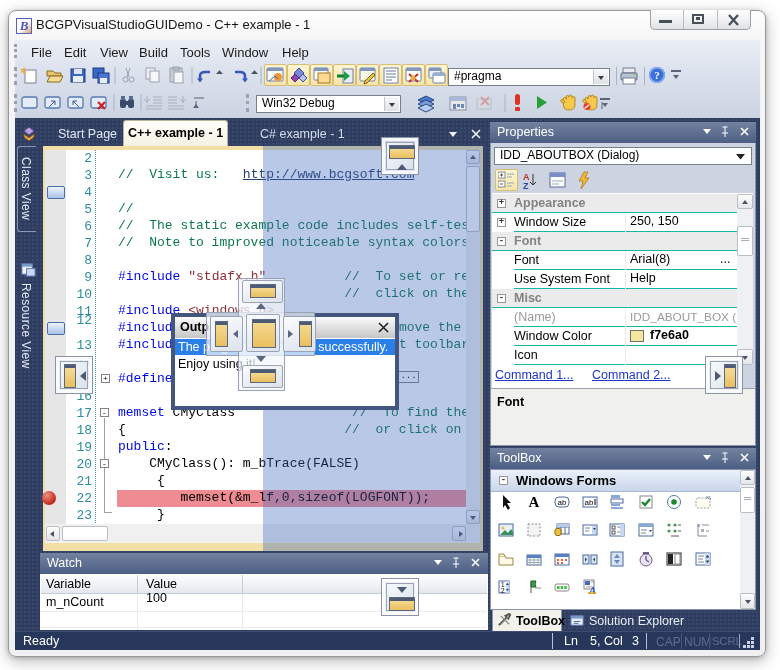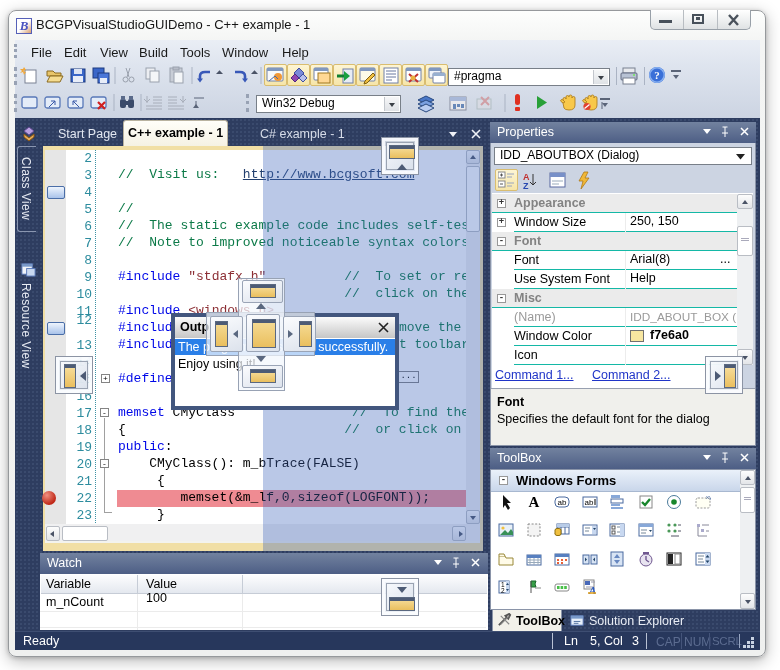--- a/index.html
+++ b/index.html
@@ -460,21 +460,20 @@
     <div style="margin:11px 3px;border-top:1px solid #aab;border-bottom:1px solid #aab;height:3px"></div>
   </div>
 <div class="a sbtn" style="left:737px;top:349px;width:16px;height:16px">
     <div class="arr" style="margin:6px auto 0;border-top:4px solid #4a5366;border-bottom:none"></div>
   </div>
 <div class="a" style="left:492px;top:365px;width:245px;height:23px;background:#fff"></div>
 <div class="a" style="left:495px;top:368px;font-size:12.5px;color:#2035c8;text-decoration:underline">Command 1...</div>
 <div class="a" style="left:592px;top:368px;font-size:12.5px;color:#2035c8;text-decoration:underline">Command 2...</div>
 <div class="a" style="left:491px;top:388px;width:264px;height:57px;background:#f0f0ec;border-top:1px solid #98a0b0">
  <div class="a" style="left:6px;top:6px;font-size:12.5px;font-weight:bold">Font</div>
- <div class="a" style="left:6px;top:23px;font-size:12.5px">Specifies the default font for the dialog</div>
 </div>
 <div class="a ptitle" style="left:490px;top:448px;width:266px">ToolBox
  <svg class="a" width="50" height="14" style="right:5px;top:3px" viewBox="0 0 50 14">
       <path d="M2 4l4 5 4-5z" fill="#fff"></path>
       <path d="M24 2v6m-3 0h6m-3 0v4m-2.5-10h5" stroke="#fff" fill="none"></path>
       <path d="M40 3l7 7M47 3l-7 7" stroke="#fff" stroke-width="1.5"></path>
     </svg></div>
 <div class="a" style="left:490px;top:469px;width:266px;height:141px;background:#fff;border:1px solid #8a94a8"></div>
 <div class="a" style="left:491px;top:470px;width:264px;height:22px;background:linear-gradient(180deg,#eaf1fa,#c9d6ea);border-bottom:1px solid #a8b8d0">
  <div class="a pbox" style="left:8px;top:6px">-</div>

